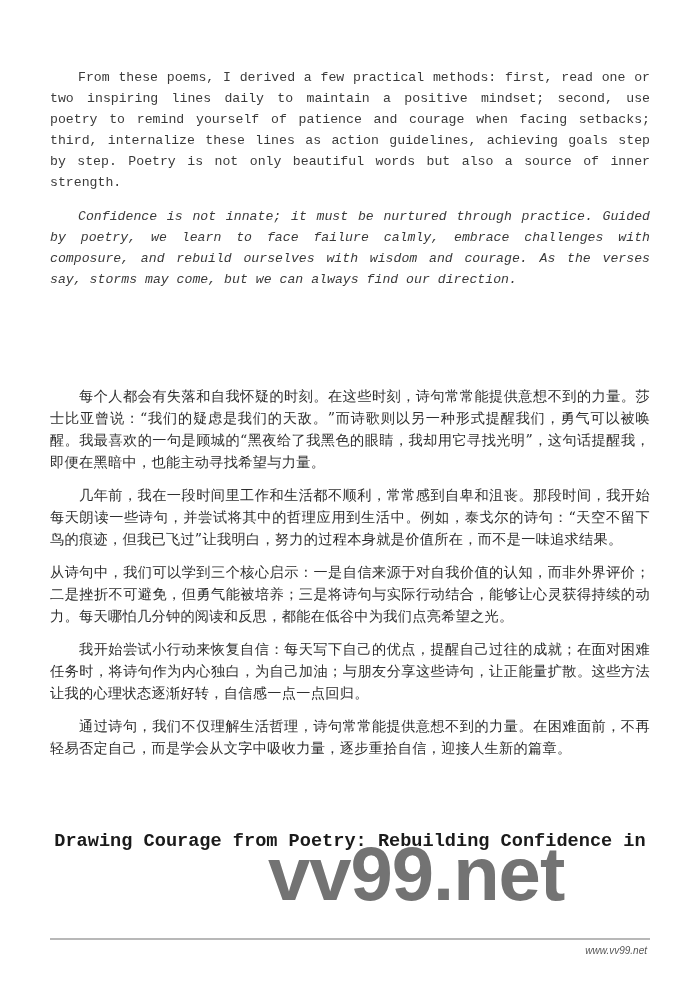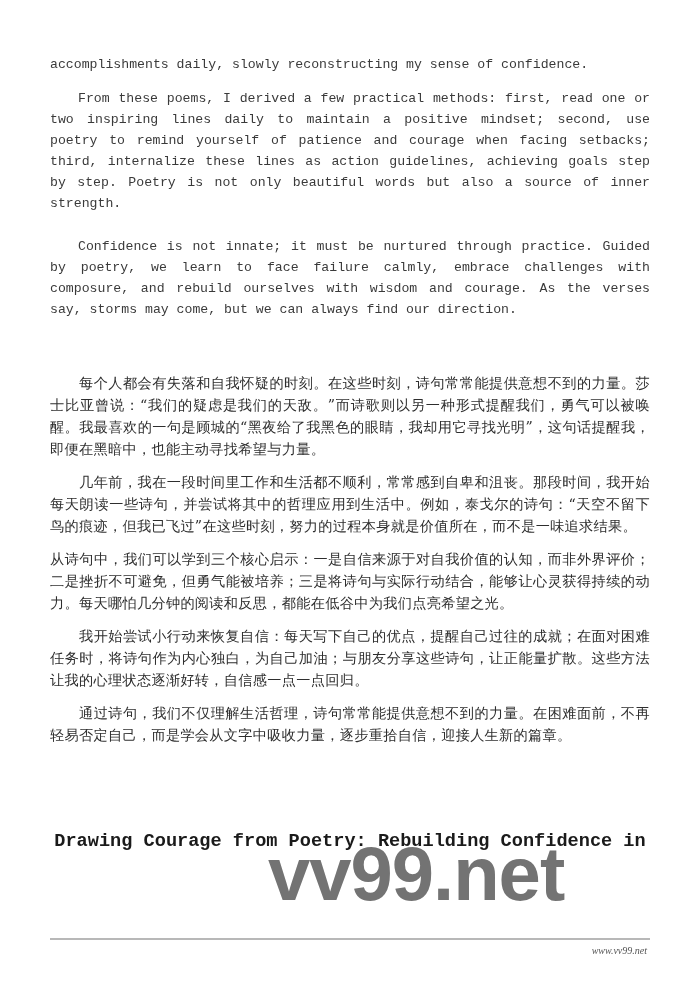--- a/index.html
+++ b/index.html
@@ -81,42 +81,41 @@
       left: 50px;
       top: 938px;
       width: 600px;
       height: 2px;
       background: #b8b8b8;
     }
     .footer-url {
       position: absolute;
       right: 53px;
       top: 945px;
-      font-family: Liberation Serif, serif;
+      font-family: Liberation Sans, sans-serif;
       font-style: italic;
       font-size: 10px;
       color: #555555;
     }
   </style>
 </head>
 <body>
 
 <div class="page">
 
   <div class="watermark">vv99.net</div>
 
   <div class="content" style="top:54px;">
-    <p class="en">accomplishments daily, slowly reconstructing my sense of confidence.</p>
     <p class="en indent" style="margin-top:13px;">From these poems, I derived a few practical methods: first, read one or two inspiring lines daily to maintain a positive mindset; second, use poetry to remind yourself of patience and courage when facing setbacks; third, internalize these lines as action guidelines, achieving goals step by step. Poetry is not only beautiful words but also a source of inner strength.</p>
-    <p class="en indent" style="margin-top:22px;">Confidence is not innate; it must be nurtured through practice. Guided by poetry, we learn to face failure calmly, embrace challenges with composure, and rebuild ourselves with wisdom and courage. As the verses say, storms may come, but we can always find our direction.</p>
+    <p class="en indent" style="margin-top:13px;font-style:italic;">Confidence is not innate; it must be nurtured through practice. Guided by poetry, we learn to face failure calmly, embrace challenges with composure, and rebuild ourselves with wisdom and courage. As the verses say, storms may come, but we can always find our direction.</p>
   </div>
 
   <div class="content" style="top:365px;">
-    <p class="zh indent" style="margin-top:7px;">每个人都会有失落和自我怀疑的时刻。在这些时刻，诗句常常能提供意想不到的力量。莎士比亚曾说：“我们的疑虑是我们的天敌。”而诗歌则以另一种形式提醒我们，勇气可以被唤醒。我最喜欢的一句是顾城的“黑夜给了我黑色的眼睛，我却用它寻找光明”，这句话提醒我，即便在黑暗中，也能主动寻找希望与力量。</p>
-    <p class="zh indent" style="margin-top:11px;">几年前，我在一段时间里工作和生活都不顺利，常常感到自卑和沮丧。那段时间，我开始每天朗读一些诗句，并尝试将其中的哲理应用到生活中。例如，泰戈尔的诗句：“天空不留下鸟的痕迹，但我已飞过”在这些时刻，努力的过程本身就是价值所在，而不是一味追求结果。</p>
+    <p class="zh indent" style="margin-top:20px;">每个人都会有失落和自我怀疑的时刻。在这些时刻，诗句常常能提供意想不到的力量。莎士比亚曾说：“我们的疑虑是我们的天敌。”而诗歌则以另一种形式提醒我们，勇气可以被唤醒。我最喜欢的一句是顾城的“黑夜给了我黑色的眼睛，我却用它寻找光明”，这句话提醒我，即便在黑暗中，也能主动寻找希望与力量。</p>
+    <p class="zh indent" style="margin-top:11px;">几年前，我在一段时间里工作和生活都不顺利，常常感到自卑和沮丧。那段时间，我开始每天朗读一些诗句，并尝试将其中的哲理应用到生活中。例如，泰戈尔的诗句：“天空不留下鸟的痕迹，但我已飞过”让我明白，努力的过程本身就是价值所在，而不是一味追求结果。</p>
     <p class="zh" style="margin-top:11px;">从诗句中，我们可以学到三个核心启示：一是自信来源于对自我价值的认知，而非外界评价；二是挫折不可避免，但勇气能被培养；三是将诗句与实际行动结合，能够让心灵获得持续的动力。每天哪怕几分钟的阅读和反思，都能在低谷中为我们点亮希望之光。</p>
     <p class="zh indent" style="margin-top:11px;">我开始尝试小行动来恢复自信：每天写下自己的优点，提醒自己过往的成就；在面对困难任务时，将诗句作为内心独白，为自己加油；与朋友分享这些诗句，让正能量扩散。这些方法让我的心理状态逐渐好转，自信感一点一点回归。</p>
     <p class="zh indent" style="margin-top:11px;">通过诗句，我们不仅理解生活哲理，诗句常常能提供意想不到的力量。在困难面前，不再轻易否定自己，而是学会从文字中吸收力量，逐步重拾自信，迎接人生新的篇章。</p>
   </div>
 
   <div class="content" style="top:831px;">
     <h2 class="en-title">Drawing Courage from Poetry: Rebuilding Confidence in</h2>
   </div>
 
   <div class="footer-rule"></div>

